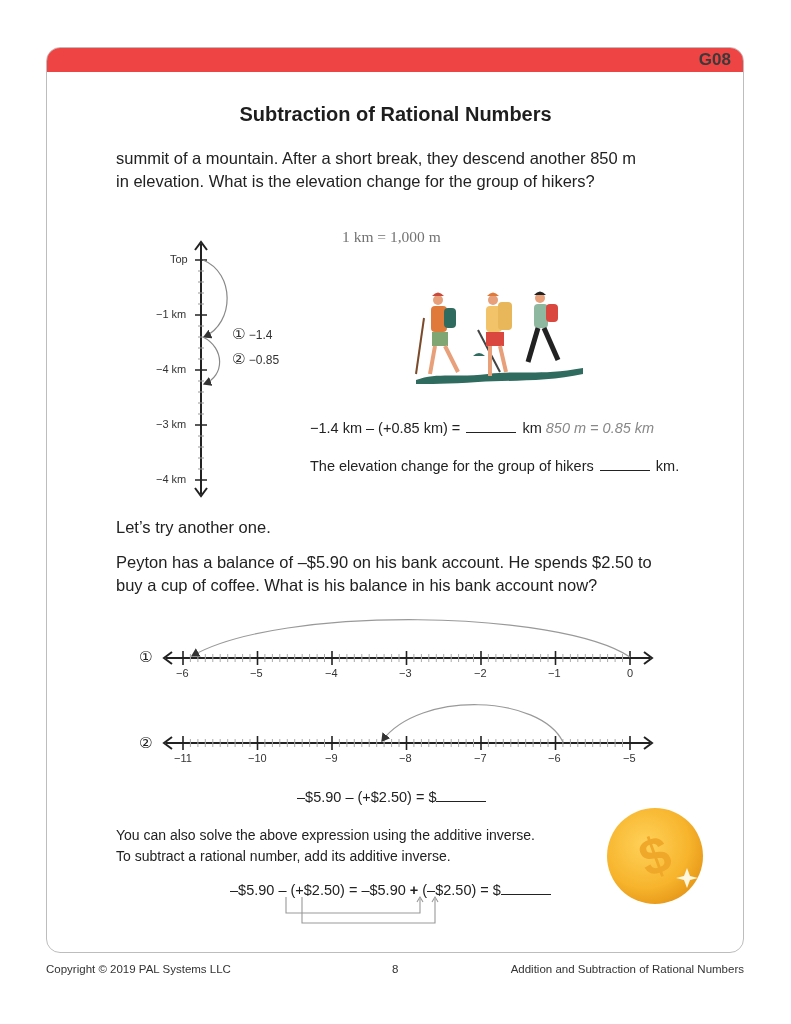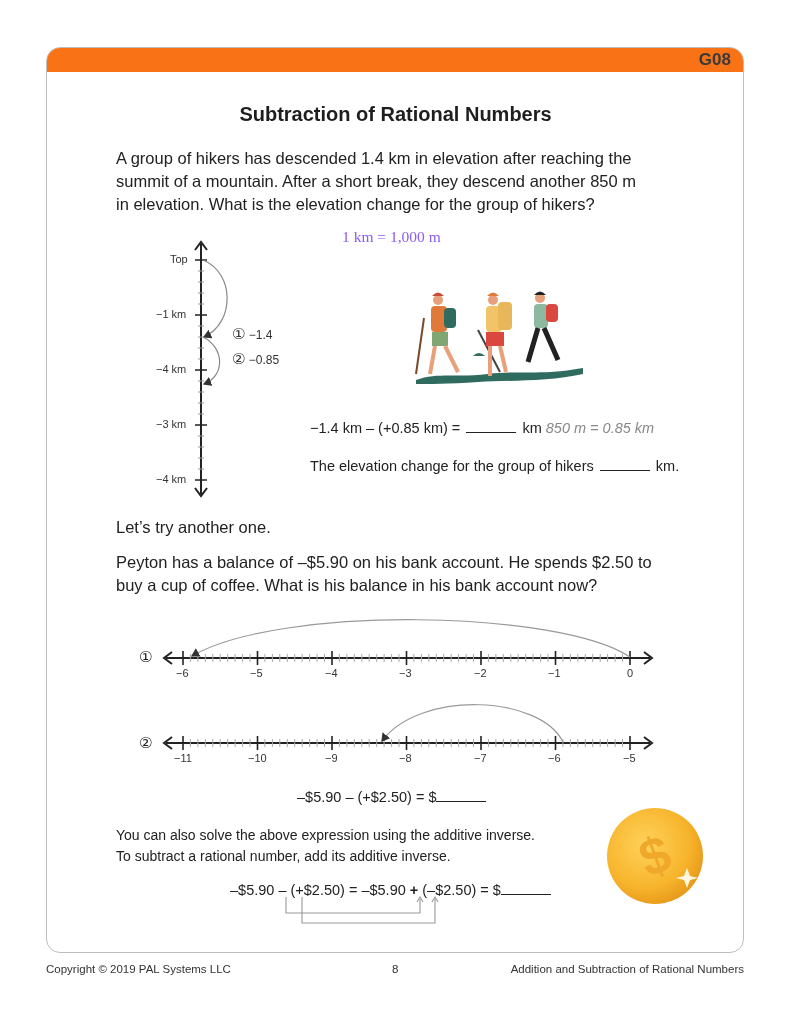--- a/index.html
+++ b/index.html
@@ -1,46 +1,45 @@
 <!DOCTYPE html>
 <html><head>
 <meta charset="utf-8">
 <style>
   html, body { margin:0; padding:0; background:#ffffff; }
   body { width:791px; height:1024px; position:relative; overflow:hidden;
          font-family:"Liberation Sans", "DejaVu Sans", sans-serif; color:#222; }
   .abs { position:absolute; }
   .frame { position:absolute; left:46px; top:47px; width:698px; height:906px;
            border:1.5px solid #bdbdbd; border-radius:14px; box-sizing:border-box; overflow:hidden; background:#fff; }
-  .header-bar { position:absolute; left:0; top:0; width:100%; height:24px; background:#f97316; }
+  .header-bar { position:absolute; left:0; top:0; width:100%; height:24px; background:#ef4444; }
   .grade-code { position:absolute; right:12px; top:2px; font-weight:bold; font-size:17px; color:#3a3a3a;
                 font-family:"Liberation Sans", sans-serif; }
   .title { position:absolute; left:0; width:791px; top:103px; text-align:center; font-size:20px; font-weight:bold; color:#1e1e1e; }
   .para { position:absolute; left:116px; font-size:16.5px; line-height:23px; color:#222; }
-  .conv { position:absolute; left:342px; top:228px; font-family:"Liberation Serif", "DejaVu Serif", serif; font-size:15.5px; color:#8b5cf6; }
+  .conv { position:absolute; left:342px; top:228px; font-family:"Liberation Serif", "DejaVu Serif", serif; font-size:15.5px; color:#737373; }
   .small { font-size:11px; color:#333; }
   .eq { position:absolute; font-size:14.5px; color:#222; white-space:nowrap; }
   .blank { display:inline-block; border-bottom:1px solid #222; width:50px; height:14px; vertical-align:baseline; margin:0 2px; }
   .note { color:#888; font-style:italic; }
   .footer { position:absolute; top:963px; font-size:11.5px; color:#333; }
   svg text { font-family:"Liberation Sans", sans-serif; }
 </style>
 </head>
 <body>
 
 <div class="frame">
   <div class="header-bar">
     <span class="grade-code">G08</span>
   </div>
 </div>
 
 <div class="title">Subtraction of Rational Numbers</div>
 
 <div class="para" style="top:147px;">
-  <div>A group of hikers has descended 1.4 km in elevation after reaching the</div>
   <div>summit of a mountain. After a short break, they descend another 850 m</div>
   <div>in elevation. What is the elevation change for the group of hikers?</div>
 </div>
 
 <div class="conv">1 km = 1,000 m</div>
 
 <svg class="abs" style="left:140px; top:238px;" width="170" height="262">
   <defs>
     <marker id="ah" markerWidth="8" markerHeight="8" refX="6" refY="4" orient="auto">
       <path d="M0,0 L7,4 L0,8 z" fill="#333"></path>

